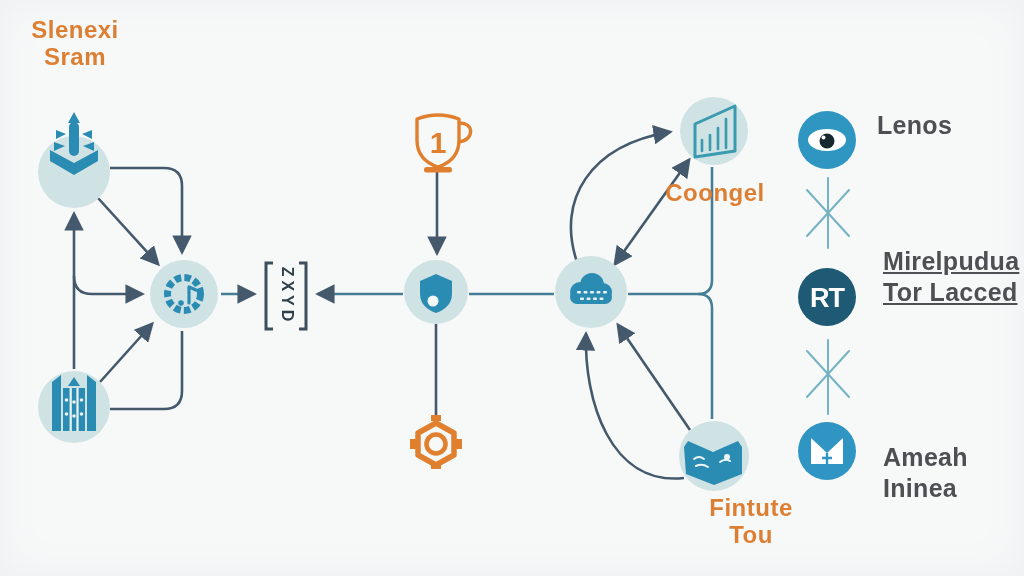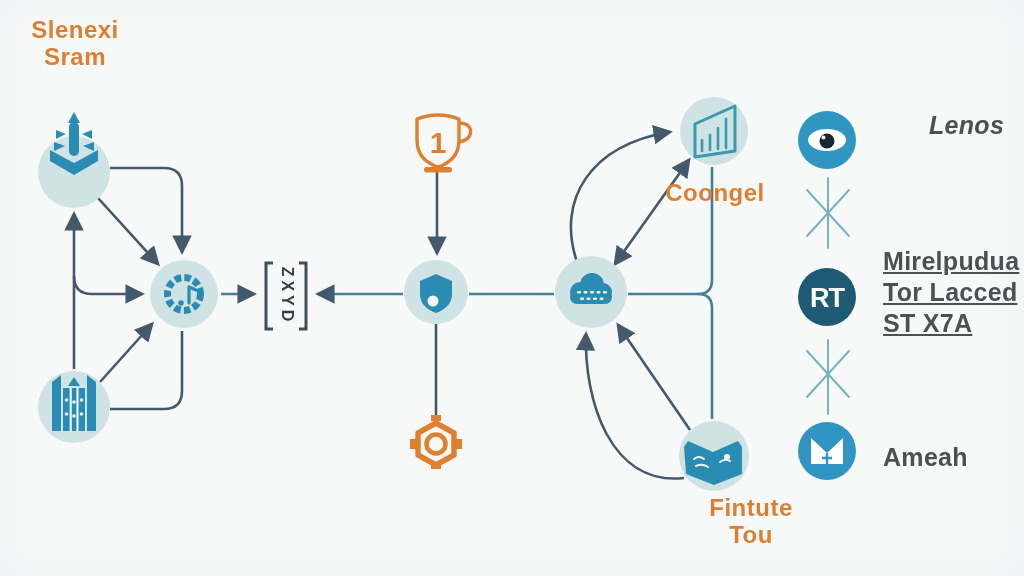--- a/index.html
+++ b/index.html
@@ -199,25 +199,25 @@
 </svg>
 
 <div class="abs olabel" style="left:0;top:442;width:150px;margin-top:16px;">
   <div>Slenexi Sram</div>
 </div>
 
 <div class="abs olabel" style="left:650px;top:179px;width:130px;">Coongel</div>
 
 <div class="abs olabel" style="left:686px;top:494px;width:130px;">Fintute Tou</div>
 
-<div class="abs legend-text" style="left:929px;top:110px;font-style:italic;">
+<div class="abs legend-text" style="left:877px;top:110px;">
   <div>Lenos</div>
 </div>
 
 <div class="abs legend-text" style="left:883px;top:246px;text-decoration:underline;">
   <div>Mirelpudua</div>
   <div>Tor Lacced</div>
-  <div>ST X7A</div>
 </div>
 
 <div class="abs legend-text" style="left:883px;top:424px;margin-top:18px;">
   <div>Ameah</div>
+  <div>Ininea</div>
 </div>
 
 </body></html>

